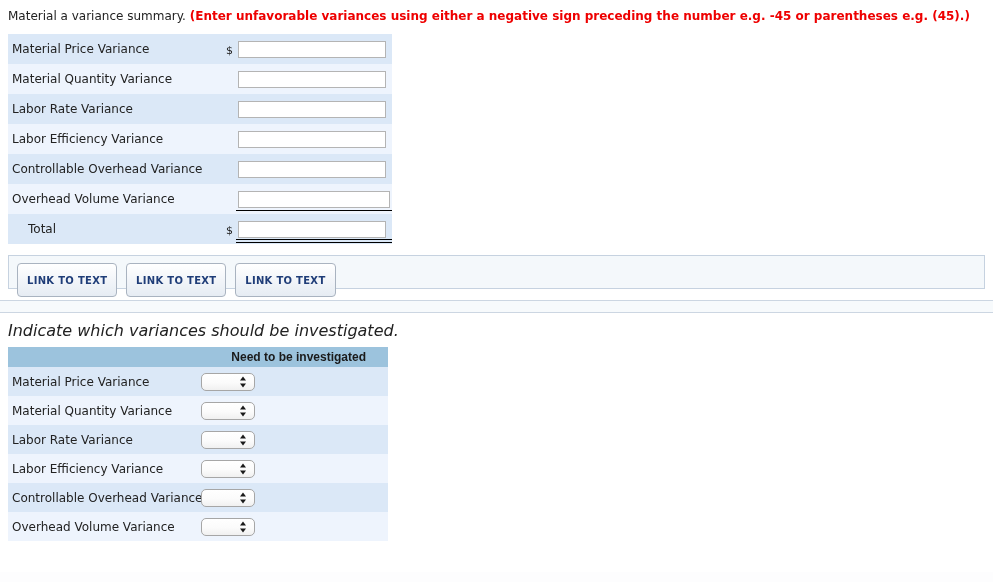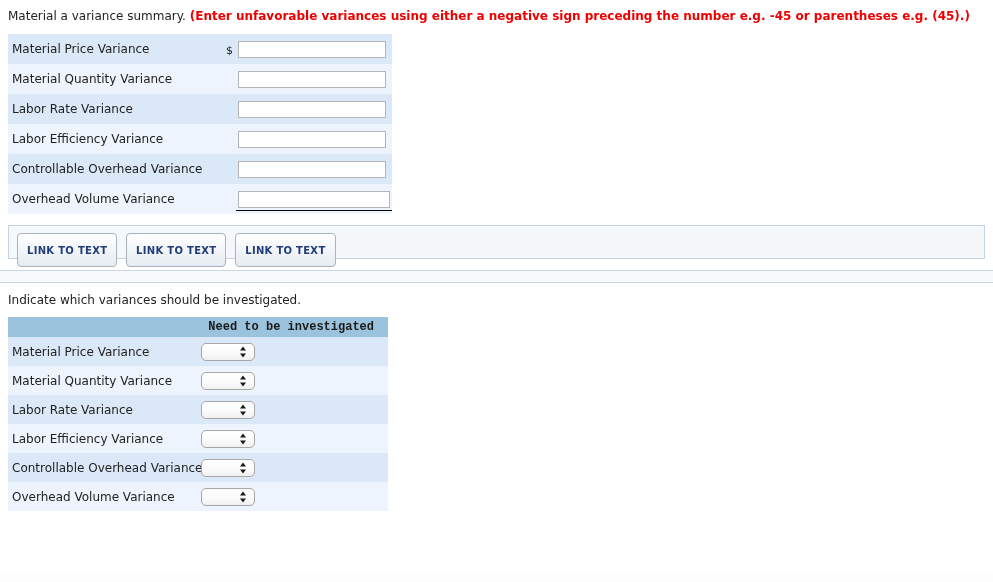--- a/index.html
+++ b/index.html
@@ -143,42 +143,43 @@
     margin-top: 11px;
     height: 11px;
     border-top: 1px solid #ccd6e2;
     border-bottom: 1px solid #ccd6e2;
     background: #f7fafc;
   }
 
   
   .prompt2 {
     padding: 10px 0 0 8px;
-    font-size: 12px;
+    font-size: 16px;
     color: #222222;
     white-space: nowrap;
     line-height: 15px;
+    font-style: italic;
   }
 
   
   .itable {
     border-collapse: collapse;
     margin: 9px 0 0 8px;
     width: 380px;
     table-layout: fixed;
   }
   .itable th {
     background: #9cc3dd;
     height: 20px;
-    padding: 0 14px 0 0;
+    padding: 0 22px 0 0;
     text-align: right;
     font-size: 12px;
     font-weight: bold;
     color: #1a1a1a;
-    font-family: Liberation Mono, monospace;
+    font-family: Liberation Sans, sans-serif;
   }
   .itable tr.odd  td { background: #dbe8f7; }
   .itable tr.even td { background: #eef4fd; }
   .itable td {
     height: 29px;
     padding: 0;
     vertical-align: middle;
     font-size: 12px;
     color: #222222;
   }
@@ -280,20 +281,26 @@
       <td class="field">
         <span class="spacer"></span><input class="amt" type="text" value="" style="">
       </td>
     </tr>
     <tr class="even preTotal">
       <td class="label">Overhead Volume Variance</td>
       <td class="field">
         <span class="spacer"></span><input class="amt" type="text" value="" style="">
       </td>
     </tr>
+    <tr class="odd total">
+      <td class="label indent">Total</td>
+      <td class="field">
+        <span class="dollar">$</span><input class="amt" type="text" value="" style="">
+      </td>
+    </tr>
   </tbody>
 </table>
 
 <div class="linkpanel">
   <button class="ltbtn">LINK TO TEXT</button>
   <button class="ltbtn">LINK TO TEXT</button>
   <button class="ltbtn">LINK TO TEXT</button>
 </div>
 
 <div class="divider-strip"></div>

